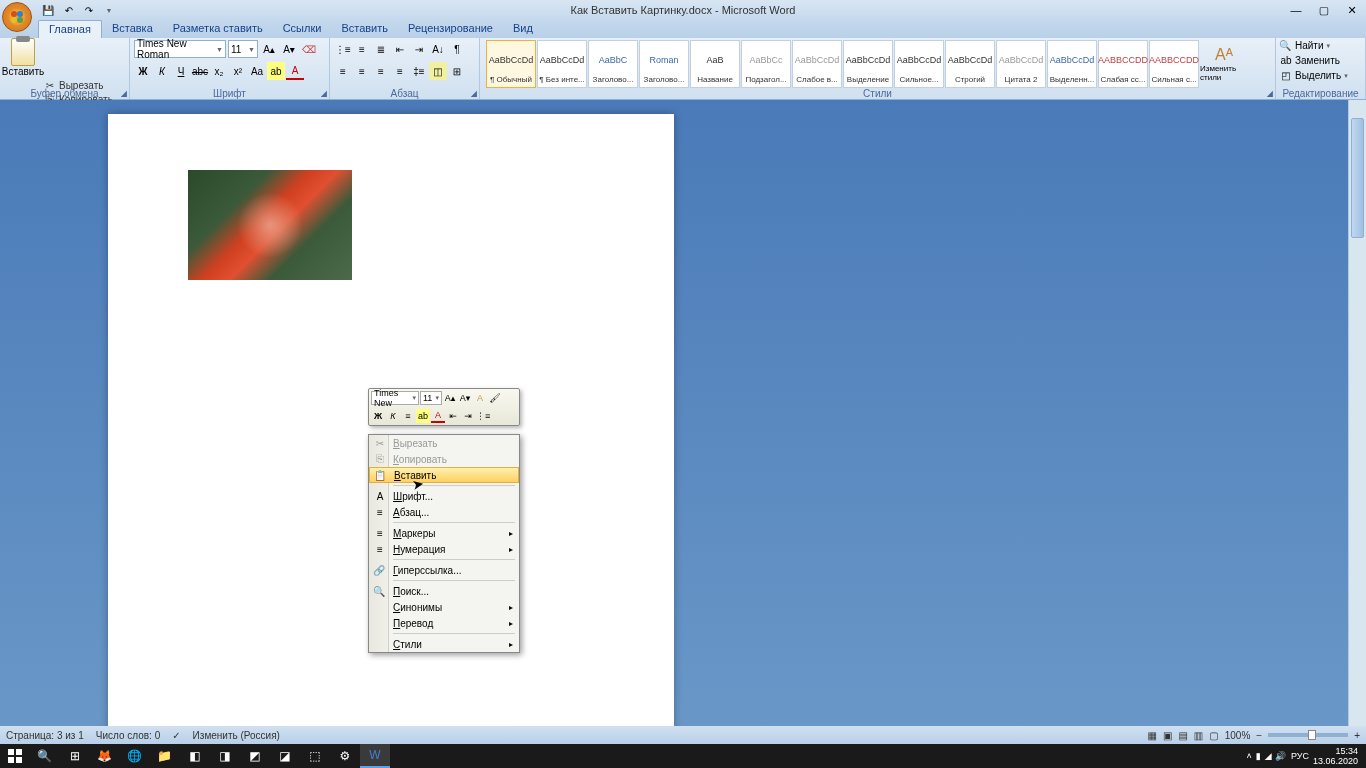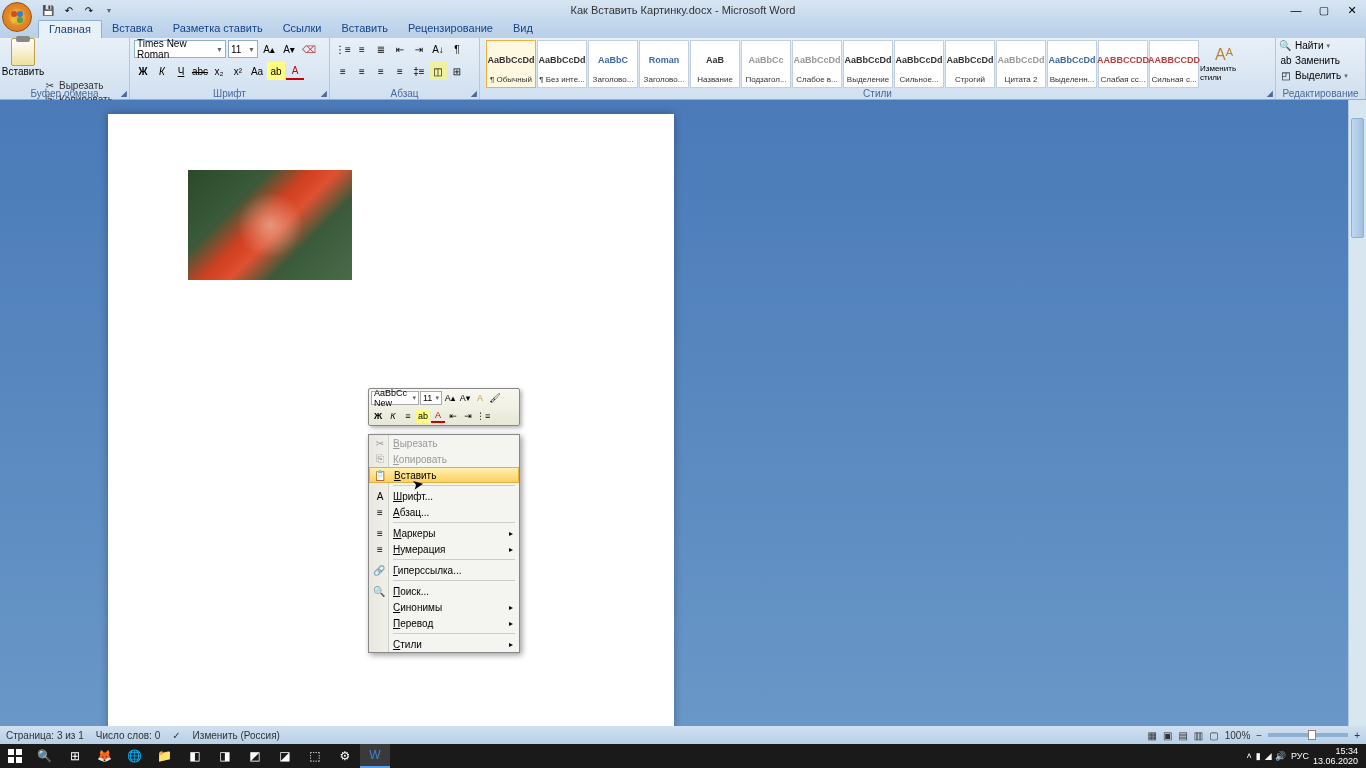--- a/index.html
+++ b/index.html
@@ -41,21 +41,21 @@
 .bold { font-weight: bold; }
 .italic { font-style: italic; }
 .underline { text-decoration: underline; }
 
 .para-grp { width: 150px; }
 .para-row { display: flex; gap: 1px; height: 22px; align-items: center; }
 
 .styles-grp { flex: 1; display: flex; flex-direction: row; padding: 2px; gap: 1px; overflow: hidden; }
 .style-item { width: 50px; height: 48px; border: 1px solid #c0d0e0; background: #fff; display: flex; flex-direction: column; align-items: center; justify-content: center; cursor: pointer; }
 .style-item.selected { border: 1px solid #f0b040; background: #fff8e0; }
-.style-preview { font-size: 9px; font-weight: bold; height: 30px; display: flex; align-items: center; }
+.style-preview { font-size: 9px; font-weight: normal; height: 30px; display: flex; align-items: center; }
 .style-name { font-size: 8px; color: #333; white-space: nowrap; overflow: hidden; width: 100%; text-align: center; }
 .change-styles { width: 48px; height: 48px; display: flex; flex-direction: column; align-items: center; justify-content: center; font-size: 8px; }
 
 .edit-grp { width: 90px; }
 .edit-btn { font-size: 10px; display: flex; align-items: center; gap: 3px; height: 15px; }
 
 
 .doc-area { position: absolute; top: 100px; left: 0; right: 0; bottom: 24px; background: linear-gradient(to bottom, #4a7ab8, #6a98c8); overflow: hidden; }
 .page { position: absolute; left: 108px; top: 14px; width: 566px; height: 620px; background: #fff; box-shadow: 0 0 8px rgba(0,0,0,0.3); }
 .page-image { position: absolute; left: 80px; top: 56px; width: 164px; height: 110px; background: linear-gradient(135deg, #2a4a2a 0%, #3a5a3a 30%, #d04020 45%, #e05030 55%, #3a5a3a 70%, #4a6a4a 100%); }
@@ -304,21 +304,21 @@
   <div class="page">
     <div class="page-image"></div>
   </div>
   <div class="scrollbar-v">
     <div class="scroll-thumb"></div>
   </div>
 
   <div class="mini-toolbar">
     <div class="mini-row">
       <div class="mini-font">
-          <span>AaBbCc New</span>
+          <span>Times New</span>
           <span class="dd">▾</span>
         </div>
       <div class="mini-size">
           <span>11</span>
           <span class="dd">▾</span>
         </div>
       <div class="mini-btn">A▴</div>
       <div class="mini-btn">A▾</div>
       <div class="mini-btn" style="color:#c0a040">A</div>
       <div class="mini-btn">🖌</div>

